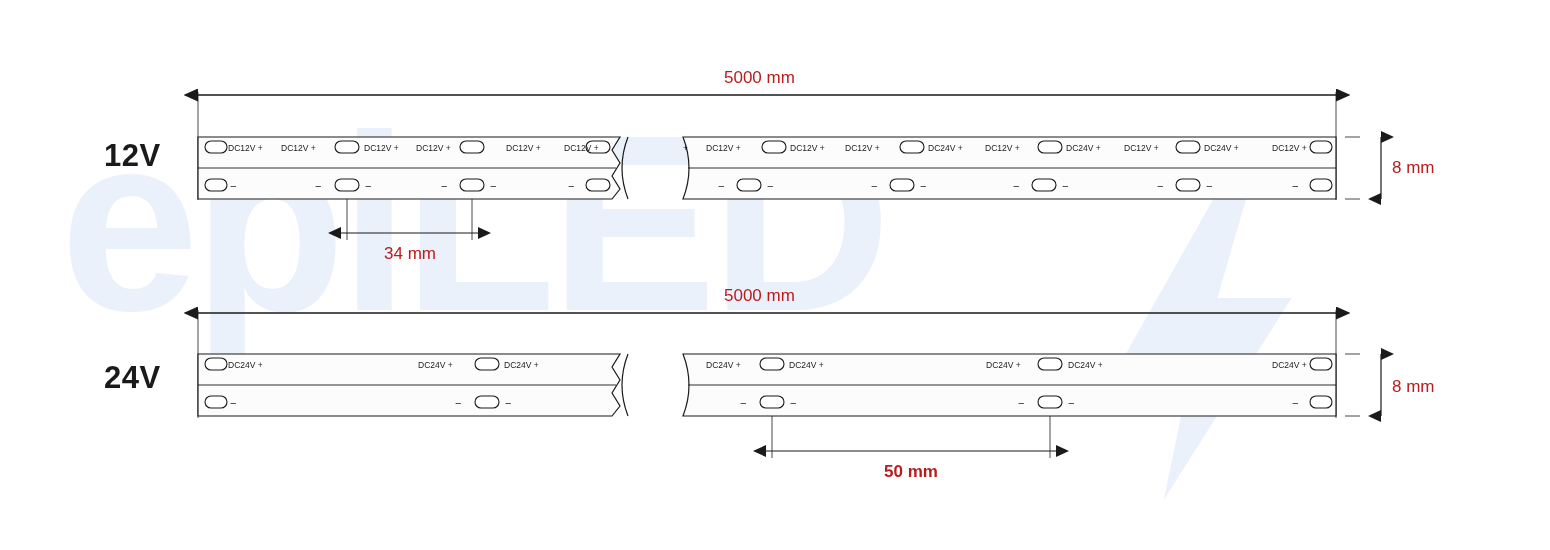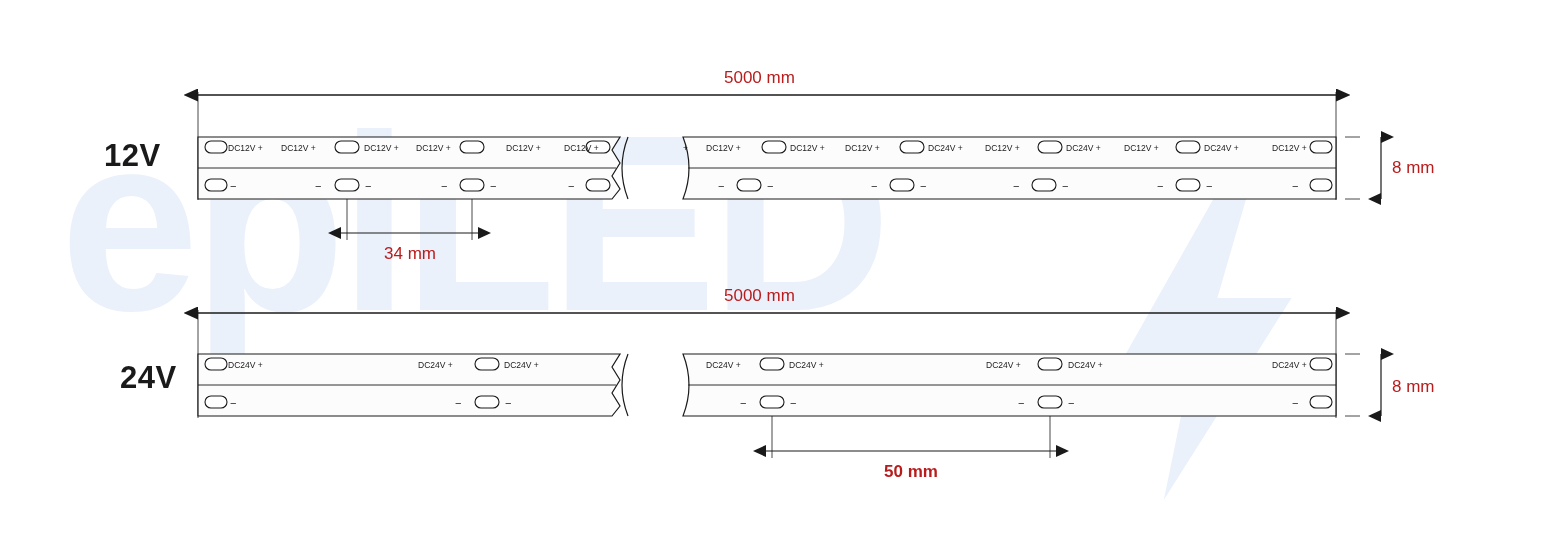--- a/index.html
+++ b/index.html
@@ -84,21 +84,21 @@
     <svg class="wm-bolt" viewBox="0 0 100 160">
       <path d="M62 0 L10 92 L44 92 L30 160 L92 62 L56 62 L74 0 Z" fill="#eaf1fb"></path>
     </svg>
   </div>
 
   <div class="row-label" style="left:104px; top:138px;">12V</div>
   <div class="dim-label" style="left:724px; top:68px;">5000 mm</div>
   <div class="dim-label" style="left:1392px; top:158px;">8 mm</div>
   <div class="dim-label" style="left:384px; top:244px;">34 mm</div>
 
-  <div class="row-label" style="left:104px; top:360px;margin-left:16px;">24V</div>
+  <div class="row-label" style="left:104px; top:360px;">24V</div>
   <div class="dim-label" style="left:724px; top:286px;">5000 mm</div>
   <div class="dim-label" style="left:1392px; top:377px;">8 mm</div>
   <div class="dim-label" style="left:884px; top:462px;font-weight:bold;">50 mm</div>
 
   <svg class="diagram" width="1550" height="550">
     <defs>
       <marker id="arrL" markerWidth="12" markerHeight="10" refX="11" refY="5" orient="auto">
         <path d="M11,0 L0,5 L11,10 Z" fill="#1a1a1a"></path>
       </marker>
       <marker id="arrR" markerWidth="12" markerHeight="10" refX="1" refY="5" orient="auto">

